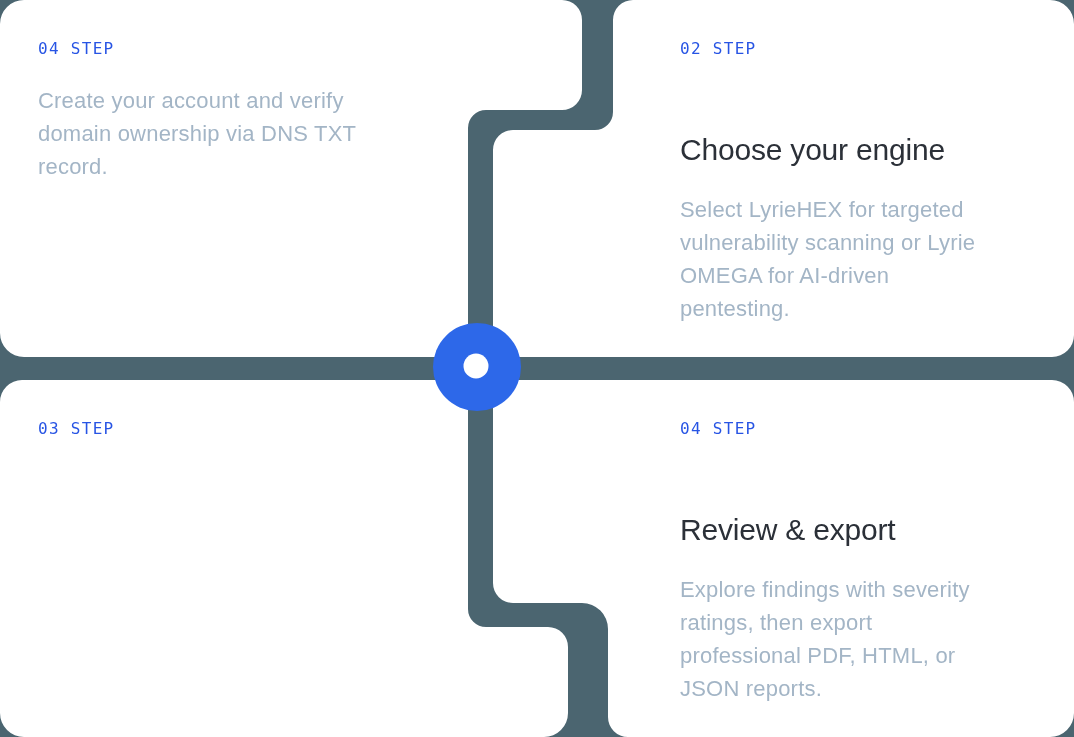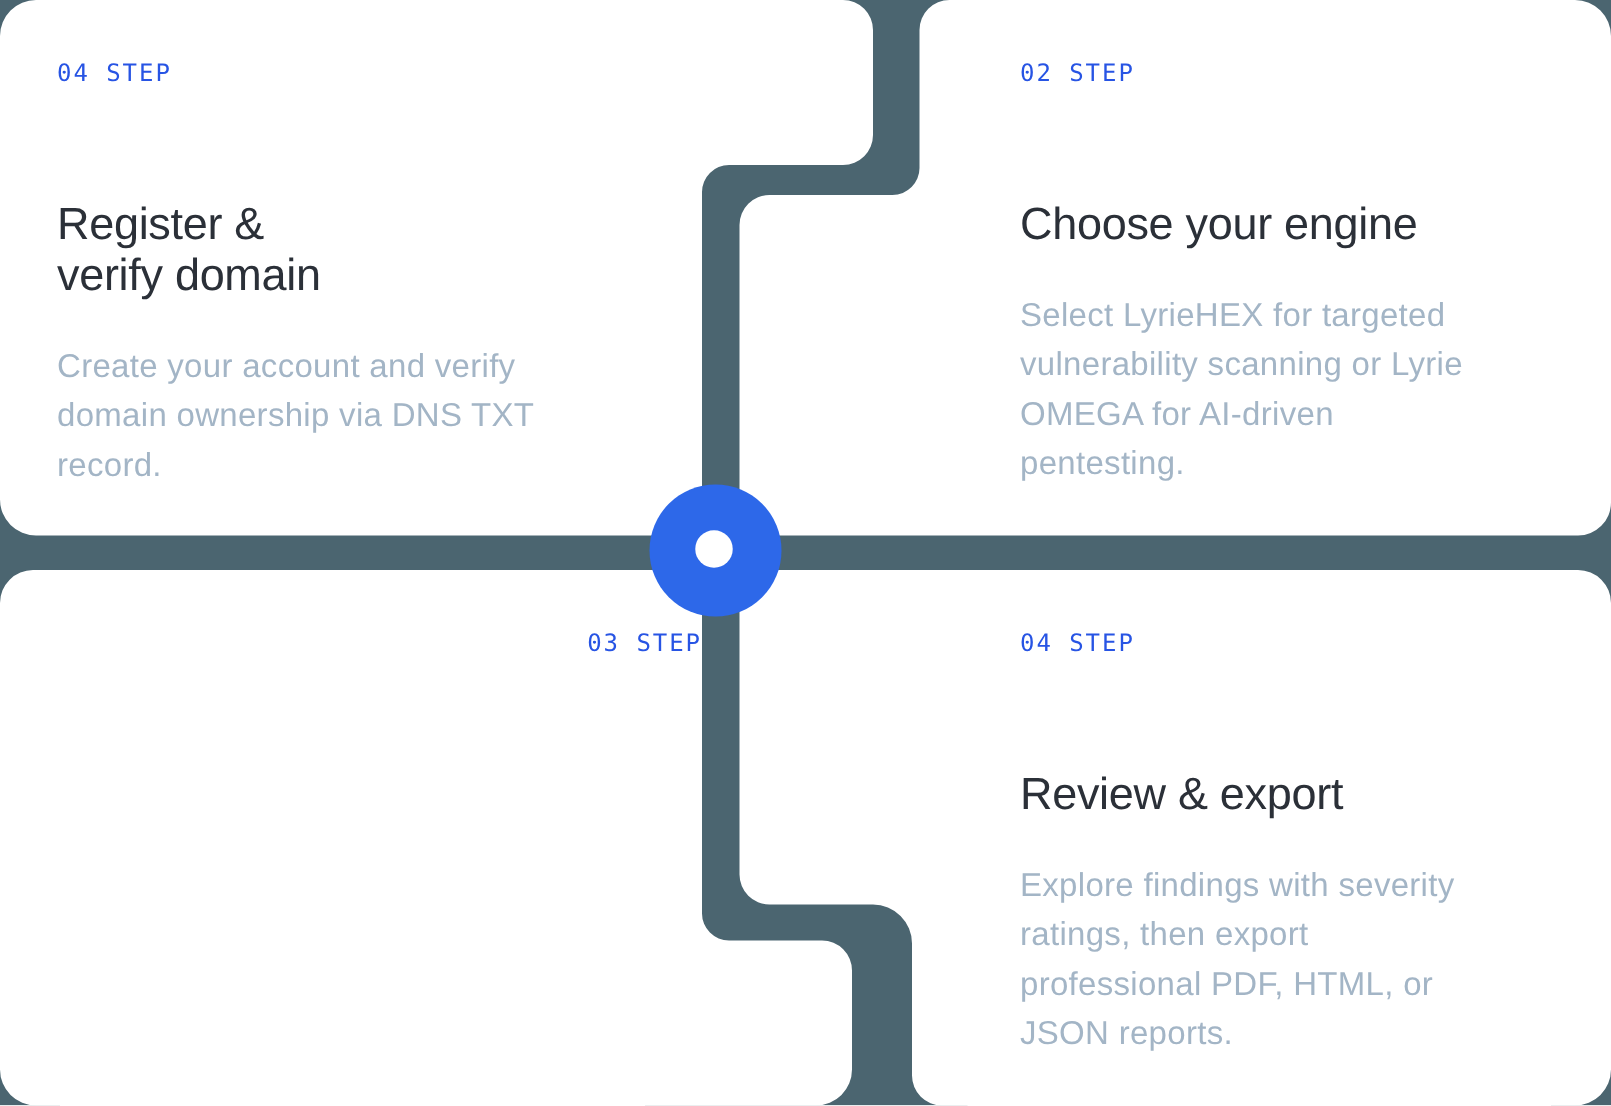--- a/index.html
+++ b/index.html
@@ -8,21 +8,21 @@
     width: 1074px;
     height: 737px;
     background: #ffffff;
     overflow: hidden;
     font-family: "Liberation Sans", sans-serif;
   }
   .artwork { position: absolute; inset: 0; display: block; }
   .step-text { position: absolute; width: 430px; }
   .pos-1 { left: 38px;  top: 39px;  }
   .pos-2 { left: 680px; top: 39px;  }
-  .pos-3 { left: 38px;  top: 419px; text-align: right; }
+  .pos-3 { left: 38px;  top: 419px; }
   .pos-4 { left: 680px; top: 419px; }
   .step-label {
     font-family: "DejaVu Sans Mono", monospace;
     font-size: 16px;
     line-height: 19px;
     letter-spacing: 1.3px;
     font-weight: 500;
     color: #2754e4;
   }
   .step-title {
@@ -74,22 +74,20 @@
            L 628,737 A 20,20 0 0 1 608,717 L 608,629 A 26,26 0 0 0 582,603
            L 513,603 A 20,20 0 0 1 493,583 L 493,402 A 22,22 0 0 1 515,380 Z"></path>
     </g>
 
     <circle cx="477" cy="367" r="44" fill="#2D68E9"></circle>
     <circle cx="476" cy="366" r="12.5" fill="#FFFFFF"></circle>
   </svg>
 
   <div class="step-text pos-1">
     <div class="step-label">04 STEP</div>
-    <div class="step-title">Register &amp;
-verify domain</div>
     <div class="step-desc">Create your account and verify
 domain ownership via DNS TXT
 record.</div>
   </div>
 
   <div class="step-text pos-2">
     <div class="step-label">02 STEP</div>
     <div class="step-title">Choose your engine</div>
     <div class="step-desc">Select LyrieHEX for targeted
 vulnerability scanning or Lyrie

